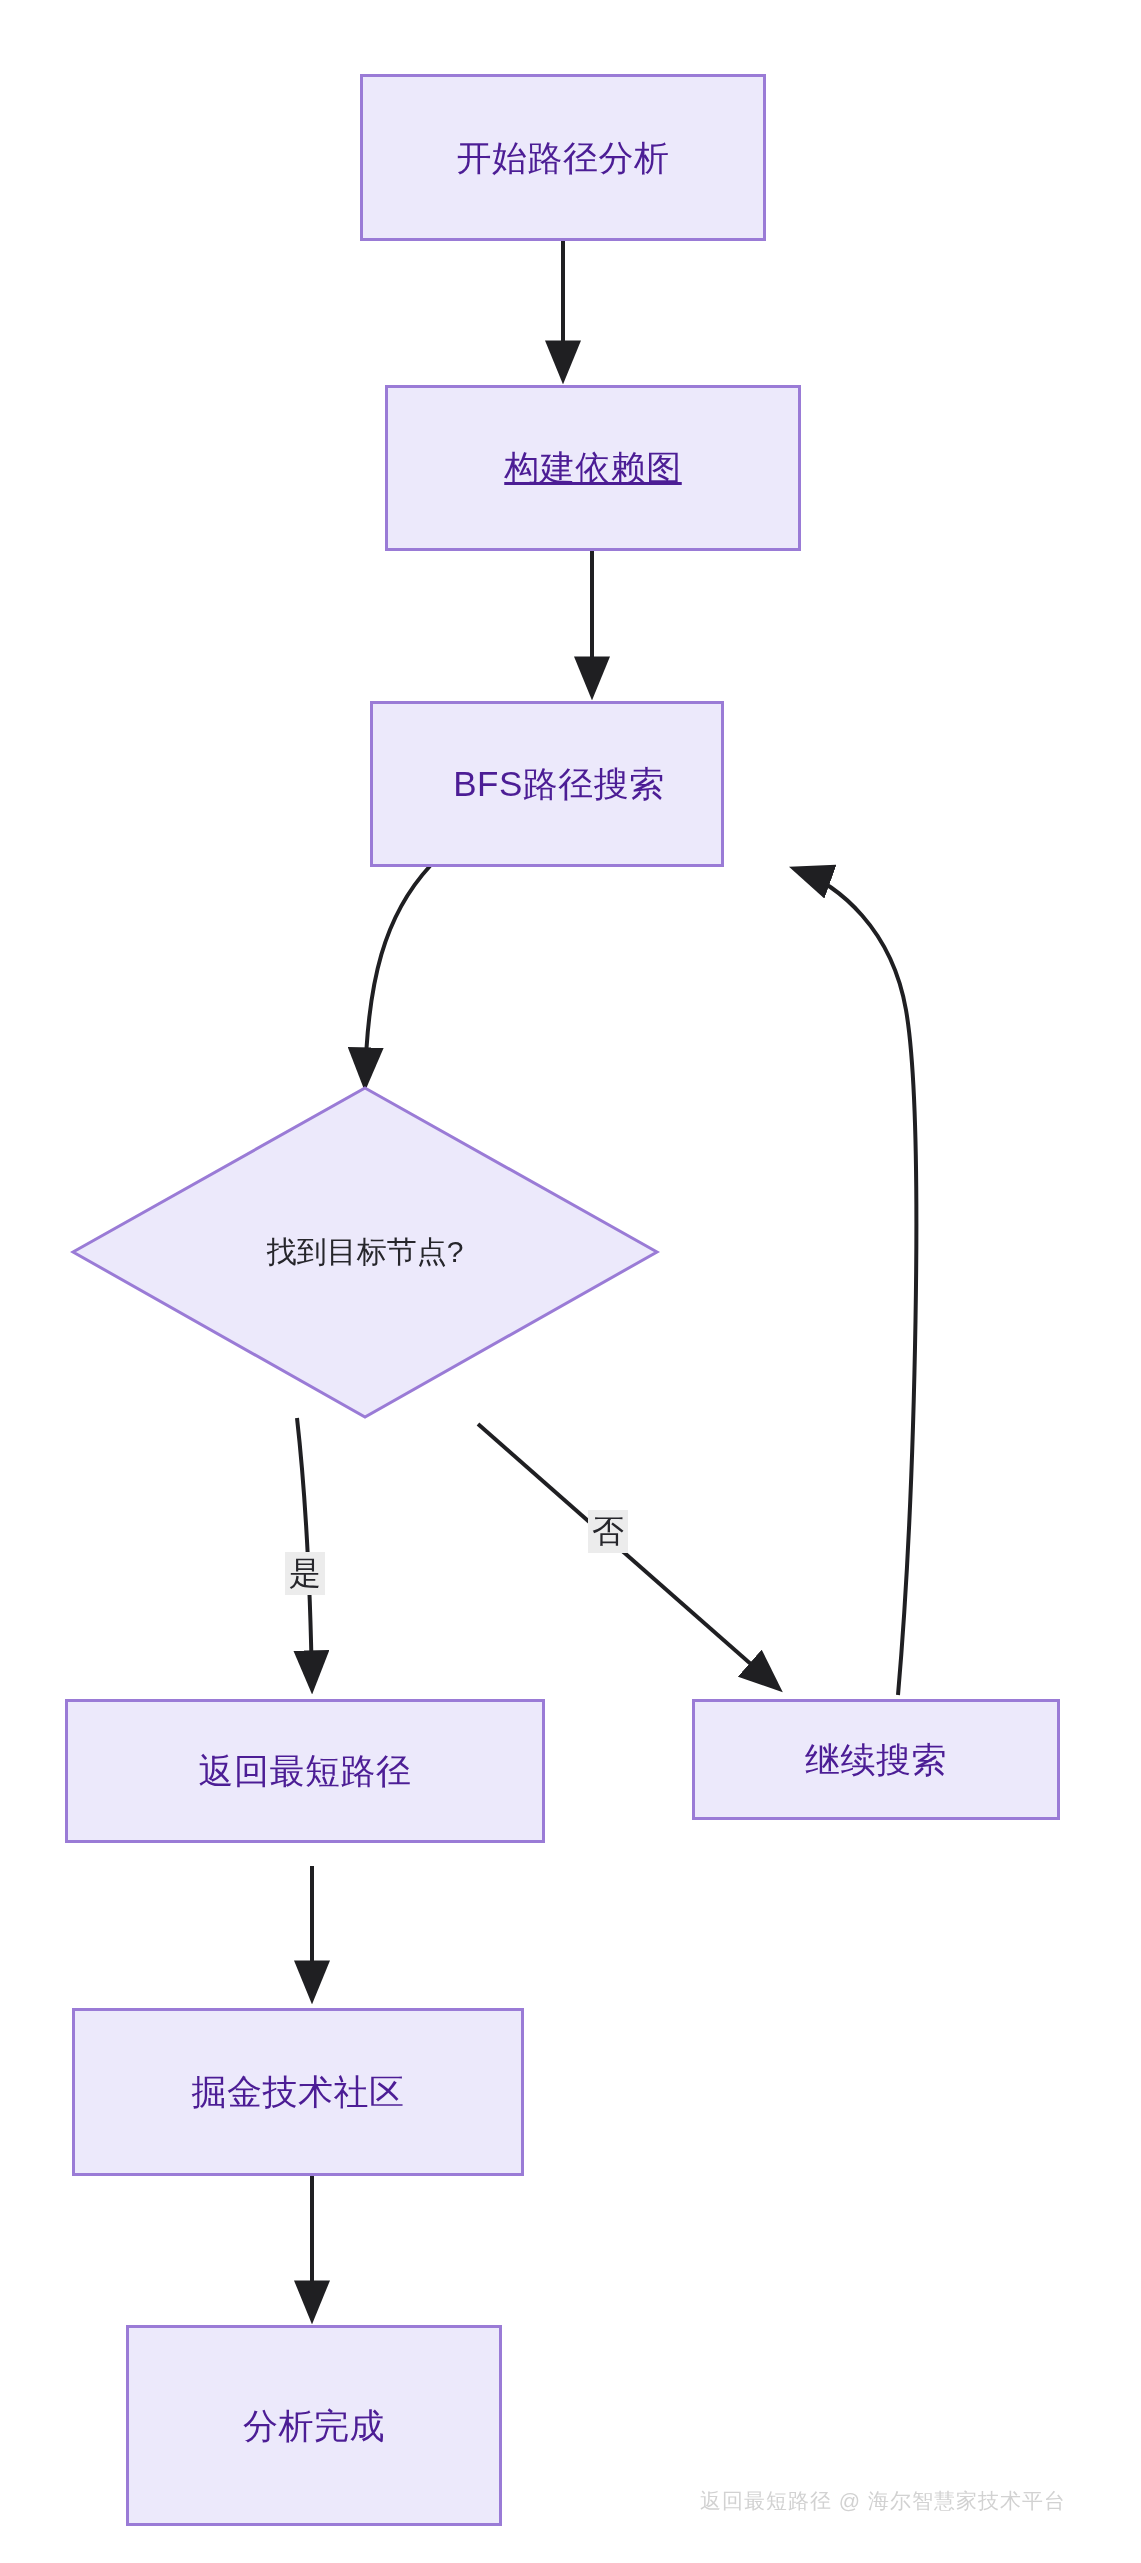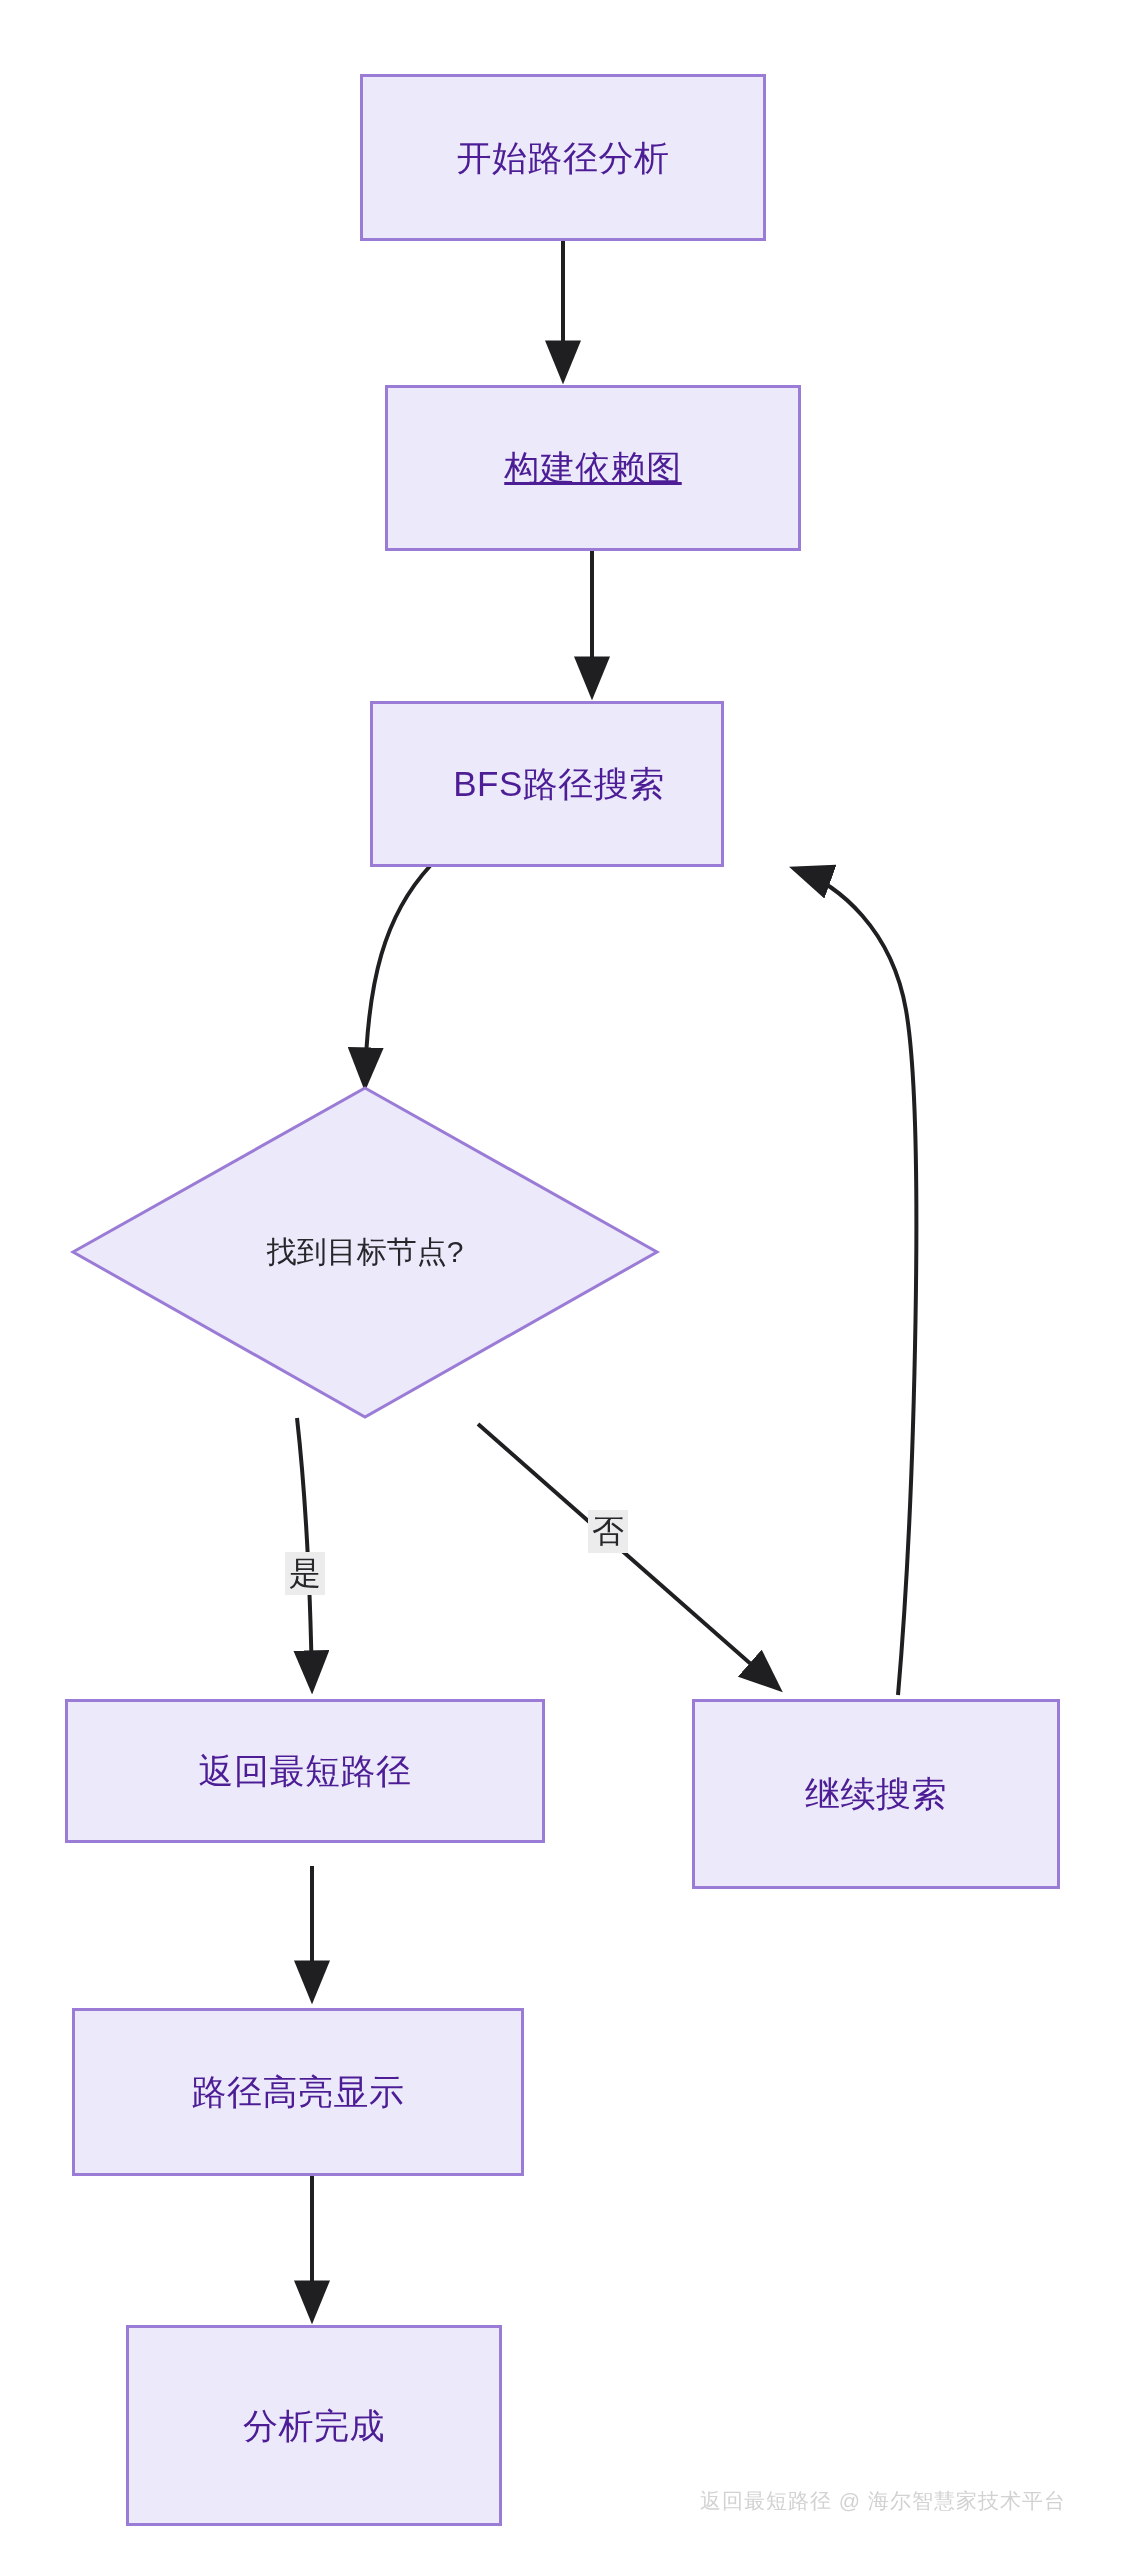--- a/index.html
+++ b/index.html
@@ -128,26 +128,26 @@
   </div>
 
   <div class="edge-label" style="left:285px; top:1552px;">是</div>
 
   <div class="edge-label" style="left:588px; top:1510px;">否</div>
 
   <div class="node" style="left:65px; top:1699px; width:480px; height:144px;">
     <span>返回最短路径</span>
   </div>
 
-  <div class="node" style="left:692px; top:1699px; width:368px; height:190px;">
+  <div class="node" style="left:692px; top:1699px; width:368px; height:121px;">
     <span>继续搜索</span>
   </div>
 
   <div class="node" style="left:72px; top:2008px; width:452px; height:168px;">
-    <span>路径高亮显示</span>
+    <span>掘金技术社区</span>
   </div>
 
   <div class="node" style="left:126px; top:2325px; width:376px; height:201px;">
     <span>分析完成</span>
   </div>
 
   <div class="watermark" style="left:700px; top:2487px;">返回最短路径 @ 海尔智慧家技术平台</div>
 
 </div>
 

